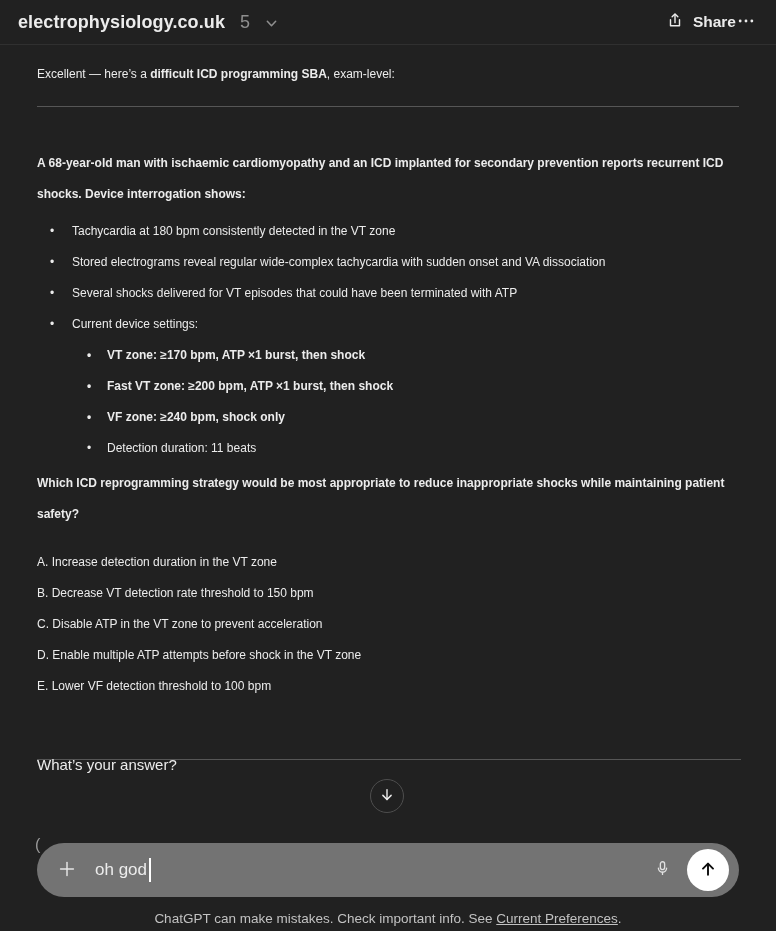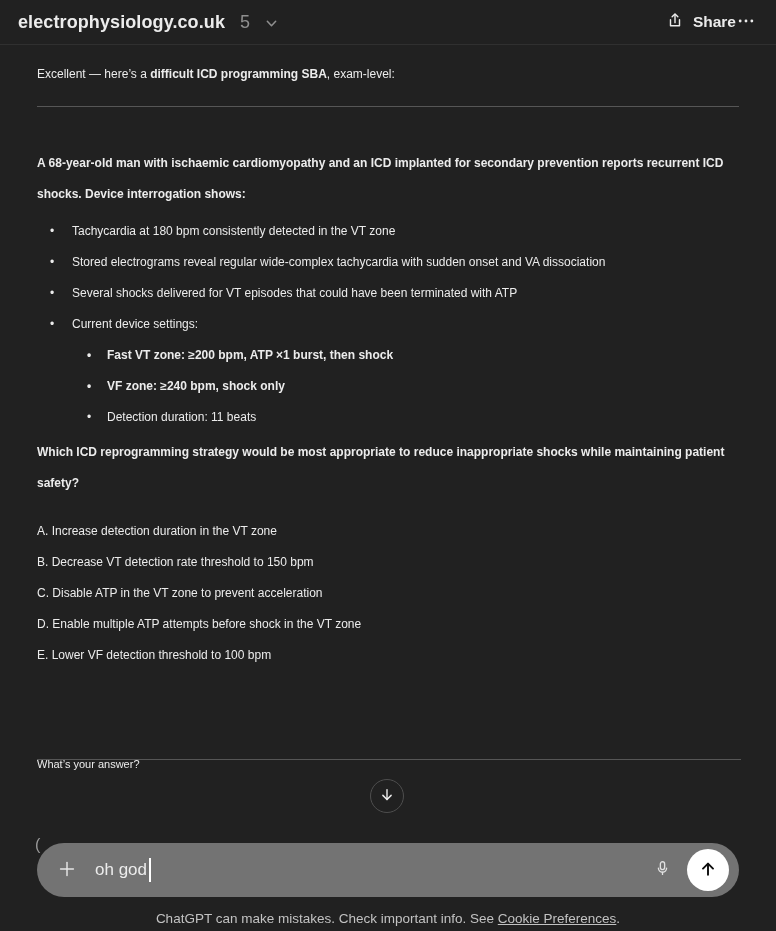--- a/index.html
+++ b/index.html
@@ -44,21 +44,21 @@
   ul.main { list-style: none; margin: 6px 0 0; padding: 0; }
   ul.main > li { position: relative; padding-left: 35px; }
   ul.main > li::before, ul.sub > li::before {
     content: "\2022"; position: absolute; left: 13px; top: 0; color: #ececec;
   }
   ul.sub { list-style: none; margin: 0; padding: 0; }
   ul.sub > li { position: relative; padding-left: 35px; }
   ul.sub > li::before { left: 15px; }
   .question { margin: 4px 0 0; font-weight: 700; }
   .options { margin: 17px 0 0; }
-  .followup { margin: 0; position: absolute; top: 749px; left: 37px; font-size: 11px; line-height: 31px; }
+  .followup { margin: 0; position: absolute; top: 749px; left: 37px; font-size: 15px; line-height: 31px; }
 
   hr.rule2 { border: 0; border-top: 1px solid rgba(255,255,255,0.24);
     position: absolute; top: 759px; left: 37px; width: 704px; margin: 0; }
 
   
   .scroll-btn {
     position: absolute; left: 370px; top: 779px; width: 34px; height: 34px;
     border-radius: 50%; background: #212121; border: 1px solid #4e4e4e;
     display: flex; align-items: center; justify-content: center;
     cursor: pointer; z-index: 4; padding: 0; color: #ececec;
@@ -139,20 +139,21 @@
 
   <p class="stem">A 68-year-old man with ischaemic cardiomyopathy and an ICD implanted for secondary prevention reports recurrent ICD shocks. Device interrogation shows:</p>
 
   <ul class="main">
     <li>Tachycardia at 180 bpm consistently detected in the VT zone</li>
     <li>Stored electrograms reveal regular wide-complex tachycardia with sudden onset and VA dissociation</li>
     <li>Several shocks delivered for VT episodes that could have been terminated with ATP</li>
     <li>
       <span>Current device settings:</span>
       <ul class="sub">
+        <li class="b">VT zone: ≥170 bpm, ATP ×1 burst, then shock</li>
         <li class="b">Fast VT zone: ≥200 bpm, ATP ×1 burst, then shock</li>
         <li class="b">VF zone: ≥240 bpm, shock only</li>
         <li>Detection duration: 11 beats</li>
       </ul>
     </li>
   </ul>
 
   <p class="question">Which ICD reprogramming strategy would be most appropriate to reduce inappropriate shocks while maintaining patient safety?</p>
 
   <div class="options">
@@ -201,14 +202,14 @@
     <span>
       <svg width="20" height="20" viewBox="0 0 24 24" fill="none" stroke="currentColor" stroke-width="2.3" stroke-linecap="round" stroke-linejoin="round">
           <path d="M12 19V6"></path>
           <path d="M6 11.5L12 5.5l6 6"></path>
         </svg>
     </span>
   </button>
 </div>
 
 <div class="footer">
-  <span>ChatGPT can make mistakes. Check important info. See </span><a>Cookie Preferences</a><span>.</span>
+  <span>ChatGPT can make mistakes. Check important info. See </span><a>Current Preferences</a><span>.</span>
 </div>
 
 </body></html>

